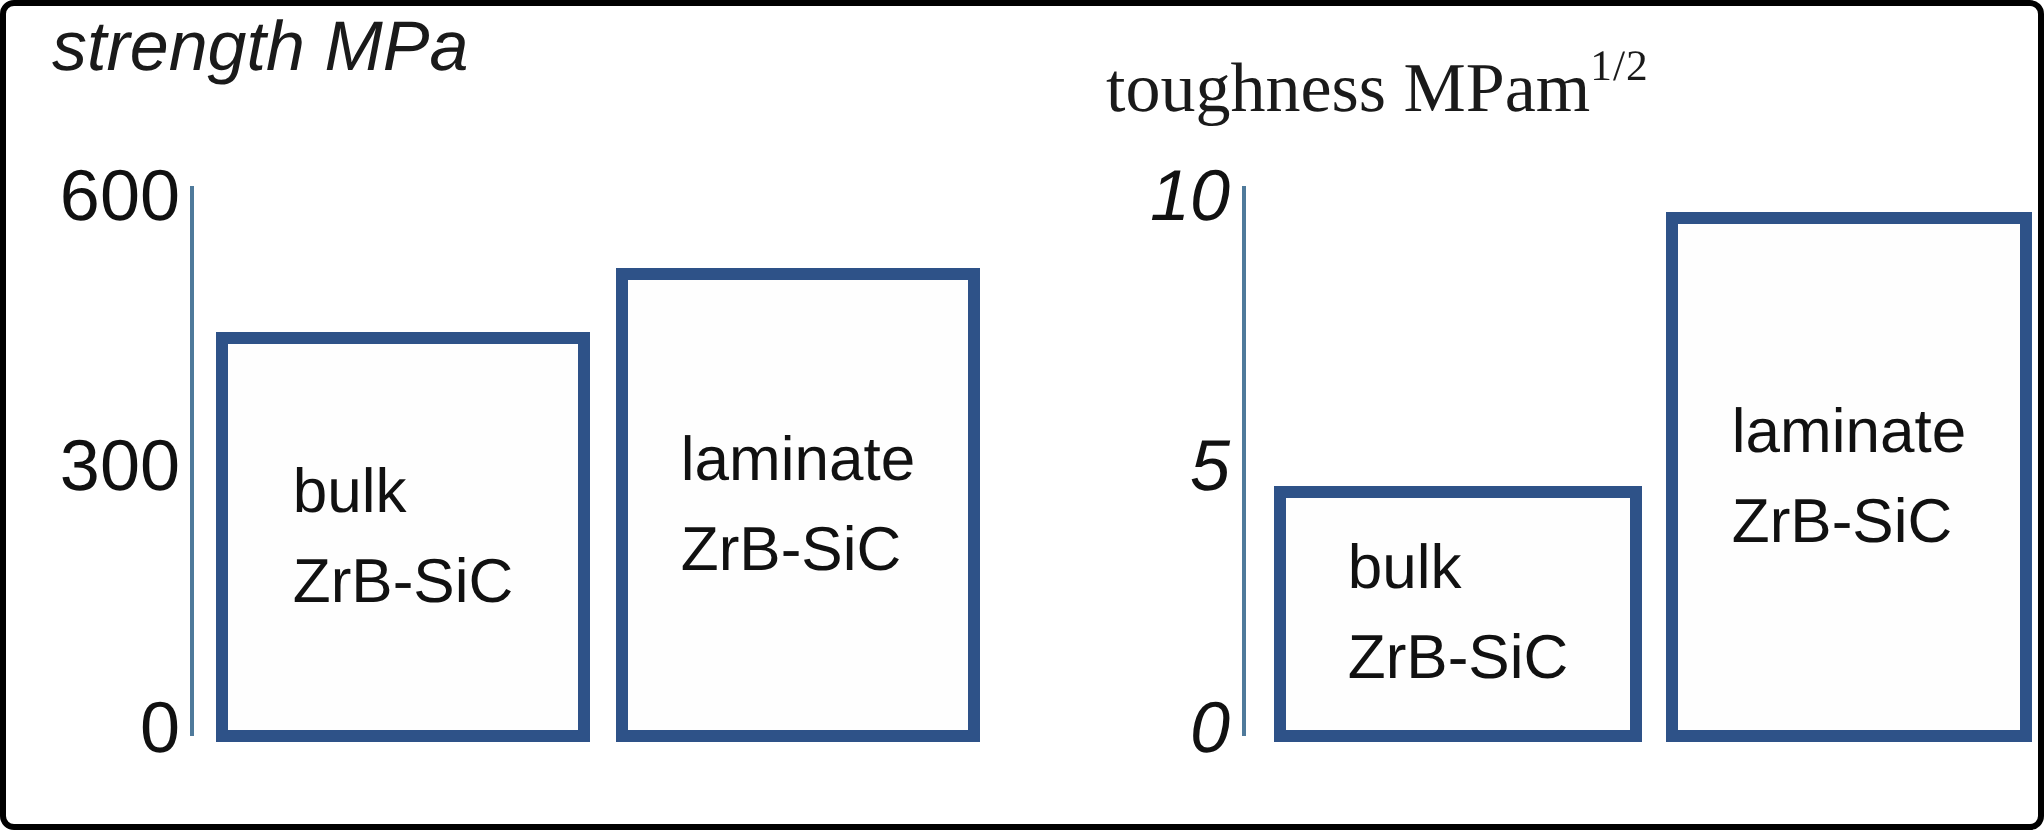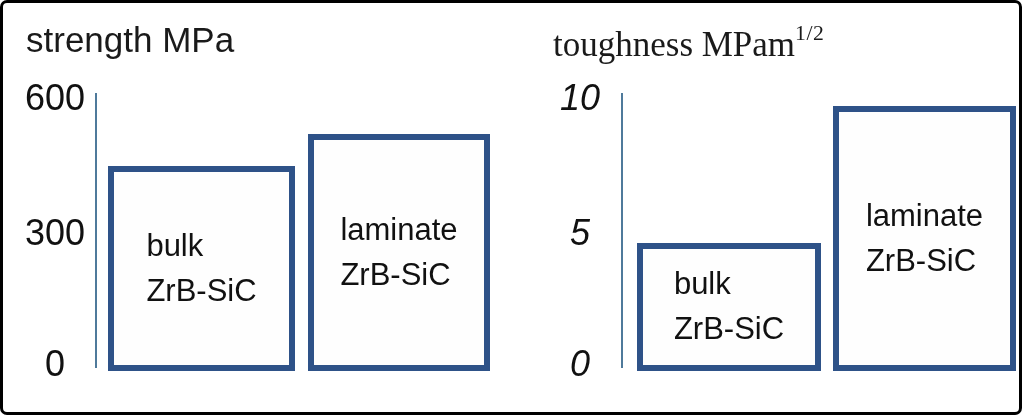--- a/index.html
+++ b/index.html
@@ -7,25 +7,25 @@
     width:1022px;height:415px;position:relative;background:#ffffff;
     font-family:"Liberation Sans", sans-serif;color:#1a1a1a;overflow:hidden;
   }
   .frame{
     position:absolute;inset:0;border:3px solid #000;border-radius:7px;
     box-sizing:border-box;background:#fff;
   }
   .chart-title{
     position:absolute;font-size:35px;line-height:40px;white-space:nowrap;color:#1a1a1a;
   }
-  #title-left{left:26px;top:20px;}
+  #title-left{left:26px;top:4px;font-style:italic;}
   #title-right{left:553px;top:16px;font-family:Liberation Serif, serif;}
   .chart-title sup{font-size:0.62em;position:relative;top:-0.15em;letter-spacing:0.5px;}
   .ytick{
-    position:absolute;width:70px;text-align:center;font-size:36px;line-height:38px;color:#111;
+    position:absolute;width:70px;text-align:right;font-size:36px;line-height:38px;color:#111;
   }
   .ytick.c0{left:20px;}
   .ytick.c1{left:545px;font-style:italic;}
   .ytick.t-top{top:79px;}
   .ytick.t-mid{top:214px;}
   .ytick.t-zero{top:345px;}
   .axis{
     position:absolute;top:93px;height:275px;width:2px;background:var(--axis,#4f7a9b);
   }
   #axis-left{left:95px;}

